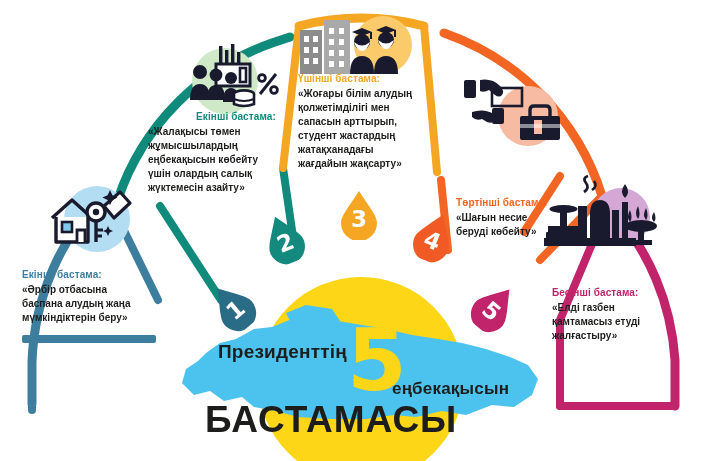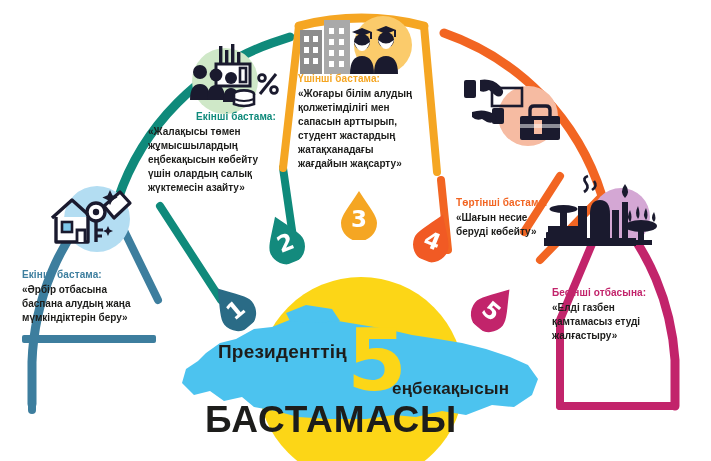--- a/index.html
+++ b/index.html
@@ -297,19 +297,19 @@
 жағдайын жақсарту»</div>
   </div>
 
   <div class="card" style="left:456px;top:152px;width:150px;">
     <div class="head" style="color:#f26522;margin-top:44px;">Төртінші бастама:</div>
     <div class="body">«Шағын несие
 беруді көбейту»</div>
   </div>
 
   <div class="card" style="left:552px;top:286px;width:150px;">
-    <div class="head" style="color:#c2246b;">Бесінші отбасына:</div>
+    <div class="head" style="color:#c2246b;">Бесінші бастама:</div>
     <div class="body">«Елді газбен
 қамтамасыз етуді
 жалғастыру»</div>
   </div>
 
 </div>
 
 </body></html>

